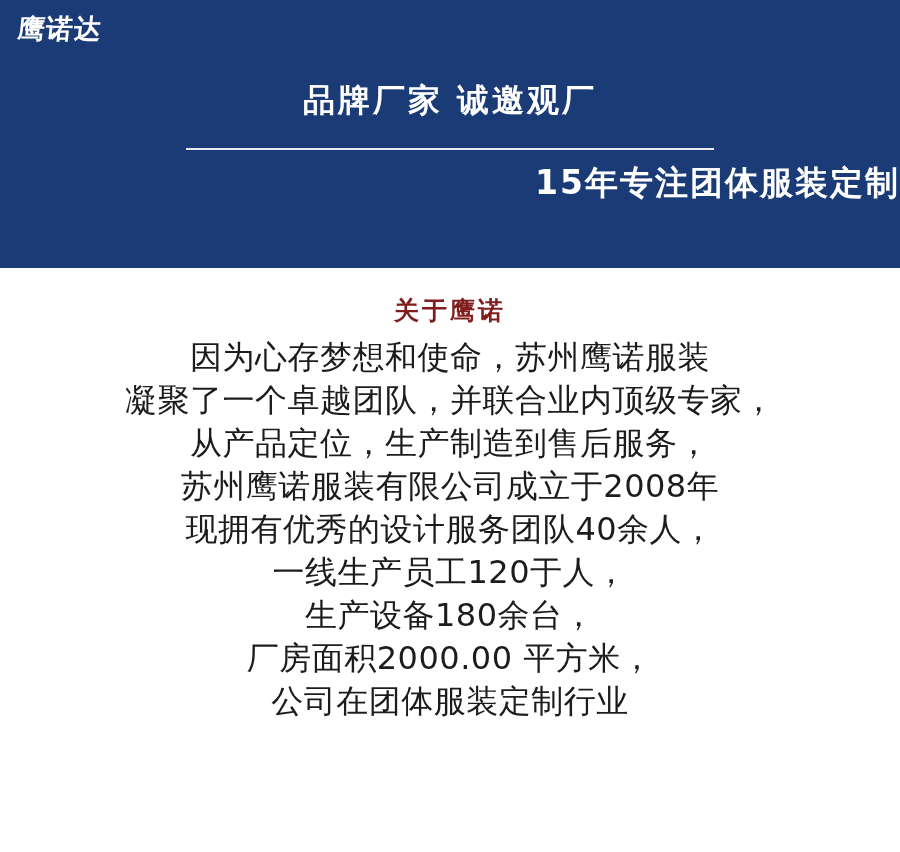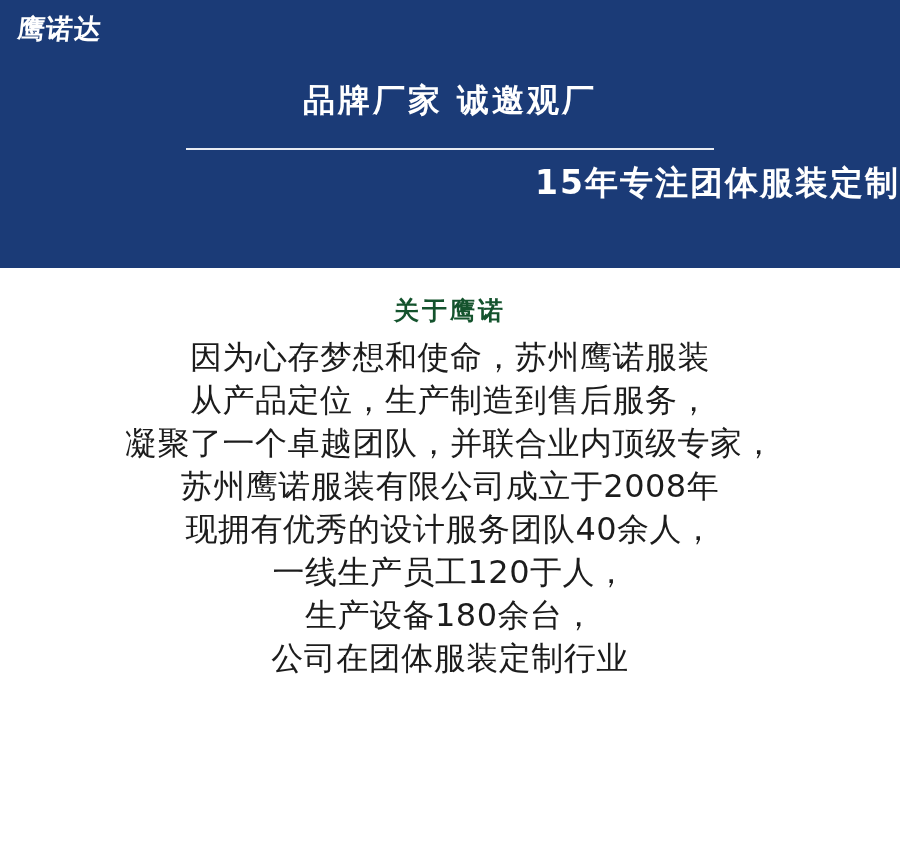--- a/index.html
+++ b/index.html
@@ -86,21 +86,21 @@
   .about {
     position: relative;
     width: 900px;
     padding-top: 24px;
     text-align: center;
   }
   .about-heading {
     font-family: "DejaVu Sans", sans-serif;
     font-size: 25px;
     font-weight: bold;
-    color: #14532d;
+    color: #7f1d1d;
     letter-spacing: 3px;
     line-height: 38px;
     margin-bottom: 6px;
   }
   .about-lines {
     font-family: "DejaVu Sans", sans-serif;
     font-size: 32px;
     color: #1c1c1c;
     line-height: 43px;
     letter-spacing: 0.5px;
@@ -126,23 +126,24 @@
     <div class="banner-divider"></div>
 
     <div class="banner-subtitle">15年专注团体服装定制</div>
 
   </div>
 
   <div class="about">
     <div class="about-heading">关于鹰诺</div>
     <div class="about-lines">
       <span class="about-line">因为心存梦想和使命，苏州鹰诺服装</span>
+      <span class="about-line">凝聚了一个卓越团队，并联合业内顶级专家，</span>
       <span class="about-line">从产品定位，生产制造到售后服务，</span>
-      <span class="about-line">凝聚了一个卓越团队，并联合业内顶级专家，</span>
       <span class="about-line">苏州鹰诺服装有限公司成立于2008年</span>
       <span class="about-line">现拥有优秀的设计服务团队40余人，</span>
       <span class="about-line">一线生产员工120于人，</span>
       <span class="about-line">生产设备180余台，</span>
+      <span class="about-line">厂房面积2000.00 平方米，</span>
       <span class="about-line">公司在团体服装定制行业</span>
     </div>
   </div>
 
 </div>
 
 </body></html>

